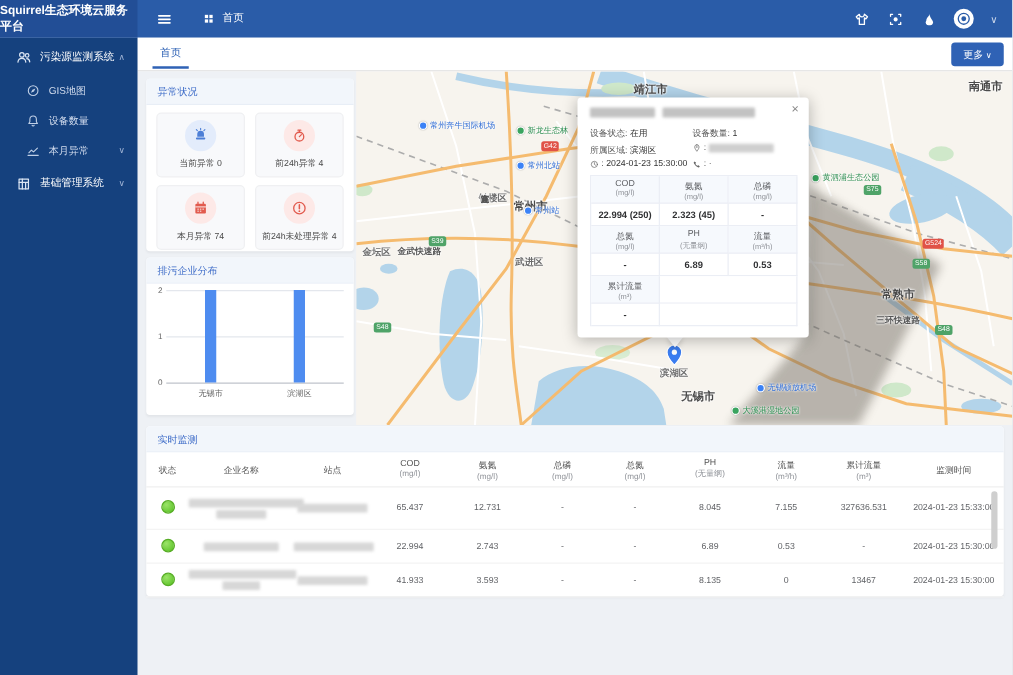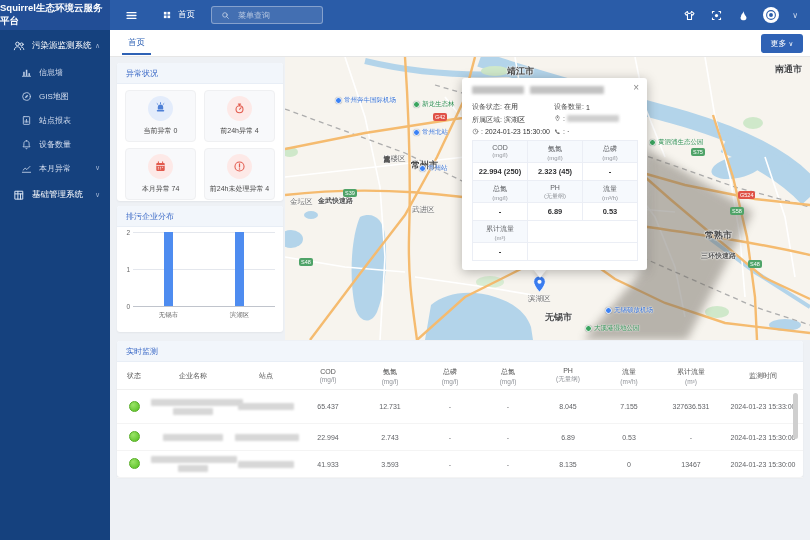--- a/index.html
+++ b/index.html
@@ -59,21 +59,21 @@
   .gline{position:absolute;left:16px;width:142px;height:1px;background:#E4E7ED;}
   .gline.zero{background:#C0C4CC;}
   .ytick{position:absolute;left:0;width:13px;text-align:right;font-size:6.5px;color:#666;transform:translateY(-3px);}
   .bar{position:absolute;width:9px;background:#4E8CF0;}
   .xcat{position:absolute;font-size:6.5px;color:#666;transform:translateX(-50%);white-space:nowrap;}
   
   .map{position:absolute;left:285px;top:57px;width:525px;height:283px;overflow:hidden;background:#F7F4EE;z-index:1;}
   .map-labels{position:absolute;inset:0;pointer-events:none;}
   .mlab{position:absolute;white-space:nowrap;text-shadow:0 0 2px #fff,0 0 2px #fff,0 0 1px #fff;}
   .mlab.city{font-size:9px;font-weight:bold;color:#4a4a4a;}
-  .mlab.district{font-size:7.5px;color:#6b6b6b;}
+  .mlab.district{font-size:7.5px;color:#6b6b6b;font-weight:bold;}
   .mlab.road{font-size:7px;font-weight:bold;color:#555;}
   .mlab.vert{writing-mode:vertical-rl;font-size:6.5px;font-weight:bold;color:#555;}
   .poi{position:absolute;display:flex;align-items:center;gap:2px;white-space:nowrap;}
   .poi-dot{width:7px;height:7px;border-radius:50%;border:1px solid #fff;box-shadow:0 0 1px rgba(0,0,0,.4);}
   .poi.blue .poi-dot{background:#3B82F6;} .poi.blue{color:#3470D6;font-size:6.5px;text-shadow:0 0 2px #fff,0 0 2px #fff;}
   .poi.green .poi-dot{background:#3AA45F;} .poi.green{color:#2E8F52;font-size:6.5px;text-shadow:0 0 2px #fff,0 0 2px #fff;}
   .badge{position:absolute;font-size:5.5px;color:#fff;padding:.5px 2px;border-radius:2px;line-height:7px;}
   .badge.g{background:#4FA368;} .badge.r{background:#E05247;}
   
   .popup{position:absolute;left:177px;top:21px;width:185px;height:192px;background:#fff;border-radius:3px;
@@ -128,29 +128,20 @@
             <g fill="currentColor" stroke="none">
               <rect x="3" y="3" width="4.2" height="4.2"></rect>
               <rect x="8.8" y="3" width="4.2" height="4.2"></rect>
               <rect x="3" y="8.8" width="4.2" height="4.2"></rect>
               <rect x="8.8" y="8.8" width="4.2" height="4.2"></rect>
             </g>
           </svg>
         </span>
       <span>首页</span>
     </div>
-    <div class="search">
-      <span class="tb-icon">
-          <svg viewBox="0 0 16 16" fill="none" stroke="currentColor" stroke-width="1.3" stroke-linecap="round" stroke-linejoin="round">
-            <circle cx="7" cy="7" r="4"></circle>
-            <path d="M10 10l3.2 3.2"></path>
-          </svg>
-        </span>
-      <input placeholder="菜单查询" style="">
-    </div>
     <div class="tb-right">
       <span class="tb-icon">
           <svg viewBox="0 0 16 16" fill="none" stroke="currentColor" stroke-width="1.3" stroke-linecap="round" stroke-linejoin="round">
             <path d="M5.5 3L2.5 5.5 4 7.5l1.5-1V13h5V6.5l1.5 1 1.5-2L10.5 3a2.5 2.5 0 0 1-5 0z"></path>
           </svg>
         </span>
       <span class="tb-icon">
           <svg viewBox="0 0 16 16" fill="none" stroke="currentColor" stroke-width="1.3" stroke-linecap="round" stroke-linejoin="round">
             <path d="M3 5V3h2M11 3h2v2M13 11v2h-2M5 13H3v-2"></path>
             <circle cx="8" cy="8" r="2" fill="currentColor" stroke="none"></circle>
@@ -181,47 +172,25 @@
             <circle cx="11.6" cy="5.8" r="1.9"></circle>
             <path d="M11.2 9.3c1.9.2 3 1.5 3.2 3.4"></path>
           </svg>
         </span>
         <span>污染源监测系统</span>
         <span class="sb-caret">∧</span>
       </div>
       <div class="sb-item">
         <span class="icon">
           <svg viewBox="0 0 16 16" fill="none" stroke="currentColor" stroke-width="1.3" stroke-linecap="round" stroke-linejoin="round">
-            <path d="M2 13.5h12"></path>
-            <g fill="currentColor" stroke="none">
-              <rect x="3.2" y="7" width="2.2" height="6"></rect>
-              <rect x="7" y="4" width="2.2" height="9"></rect>
-              <rect x="10.8" y="9" width="2.2" height="4"></rect>
-            </g>
-          </svg>
-        </span>
-        <span>信息墙</span>
-      </div>
-      <div class="sb-item">
-        <span class="icon">
-          <svg viewBox="0 0 16 16" fill="none" stroke="currentColor" stroke-width="1.3" stroke-linecap="round" stroke-linejoin="round">
             <circle cx="8" cy="8" r="5.6"></circle>
             <path d="M10.6 5.4L9 9l-3.6 1.6L7.1 7z" fill="currentColor" stroke="none"></path>
           </svg>
         </span>
         <span>GIS地图</span>
-      </div>
-      <div class="sb-item">
-        <span class="icon">
-          <svg viewBox="0 0 16 16" fill="none" stroke="currentColor" stroke-width="1.3" stroke-linecap="round" stroke-linejoin="round">
-            <rect x="3.4" y="2.4" width="9.2" height="11.2" rx="1"></rect>
-            <path d="M6 10.6V8.4M8 10.6V6.4M10 10.6V9"></path>
-          </svg>
-        </span>
-        <span>站点报表</span>
       </div>
       <div class="sb-item">
         <span class="icon">
           <svg viewBox="0 0 16 16" fill="none" stroke="currentColor" stroke-width="1.3" stroke-linecap="round" stroke-linejoin="round">
             <path d="M8 2.6c2.3 0 3.8 1.7 3.8 4v2.6l1.2 2.2H3l1.2-2.2V6.6c0-2.3 1.5-4 3.8-4z"></path>
             <path d="M6.8 13.4a1.3 1.3 0 0 0 2.4 0"></path>
           </svg>
         </span>
         <span>设备数量</span>
       </div>

